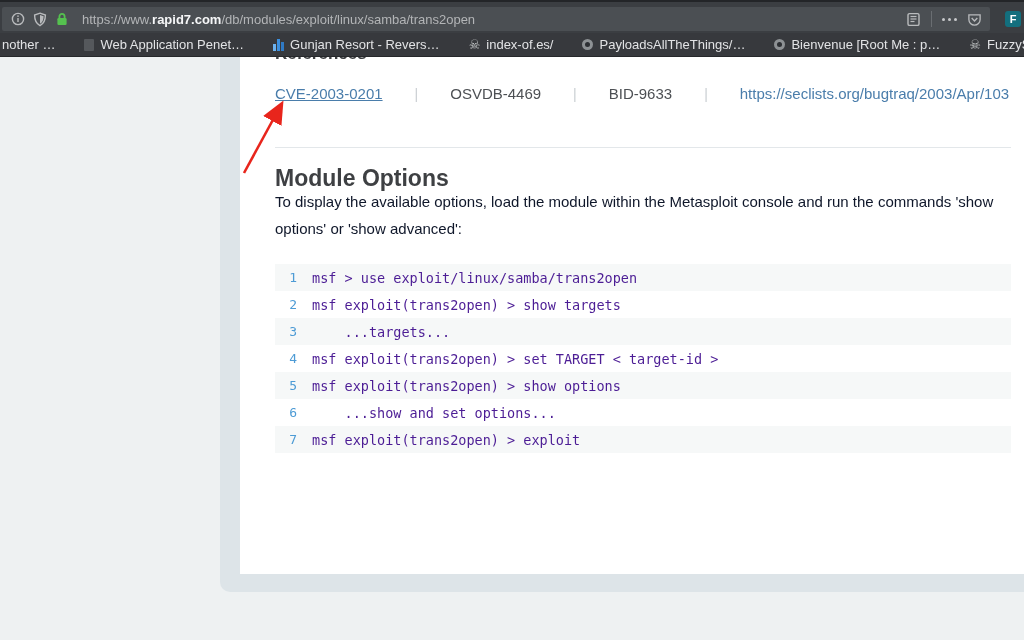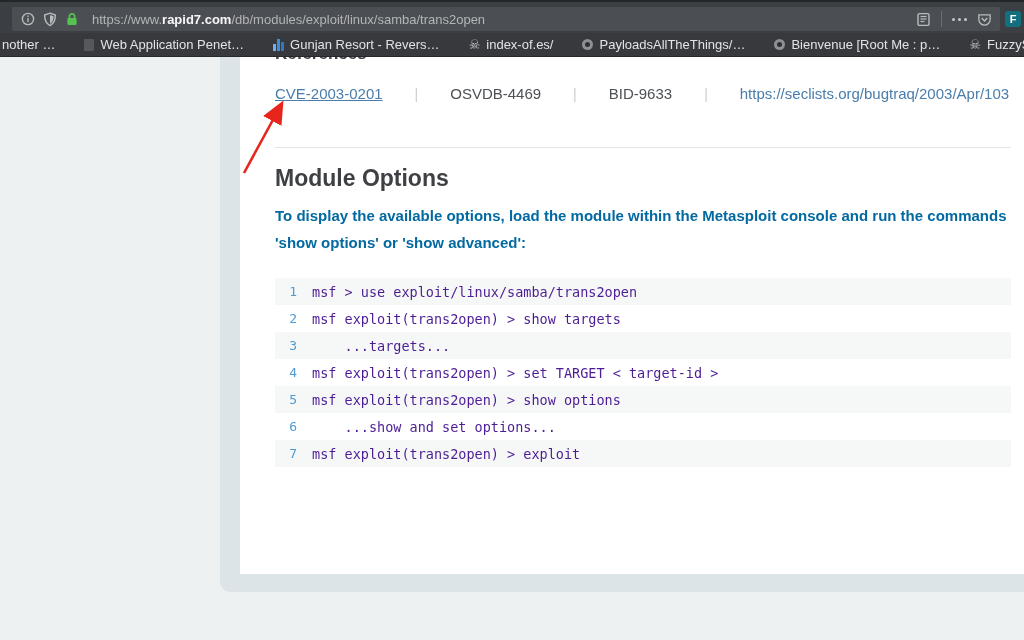--- a/index.html
+++ b/index.html
@@ -3,21 +3,21 @@
 <meta charset="utf-8">
 <style>
   * { margin:0; padding:0; box-sizing:border-box; }
   html,body { width:1024px; height:640px; overflow:hidden; background:#eef1f2;
               font-family:"Liberation Sans", sans-serif; }
 
   
   .chrome { position:absolute; top:0; left:0; width:1024px; height:57px; }
   .toolbar { position:absolute; top:0; left:0; right:0; height:33px; background:#3b3e42;
              border-top:2px solid #232528; }
-  .urlbar { position:absolute; left:12px; top:5px; width:988px; height:24px;
+  .urlbar { position:absolute; left:2px; top:5px; width:988px; height:24px;
             background:#4b4f53; border-radius:2px; display:flex; align-items:center;
             padding:5px 8px; }
   .urlbar .icn { width:15px; height:15px; margin-right:7px; flex:0 0 auto; display:flex;
                  align-items:center; justify-content:center; }
   .url-text { font-size:13px; color:#b3b5b7; white-space:nowrap; overflow:hidden; margin-left:6px; }
   .url-text .domain { color:#f6f7f8; font-weight:bold; }
   .urlbar-right { margin-left:auto; display:flex; align-items:center; gap:10px; }
   .vsep { width:1px; height:16px; background:#6a6e72; }
   .dots { display:flex; gap:3px; }
   .dots i { width:3px; height:3px; border-radius:50%; background:#c7c9cb; }
@@ -47,21 +47,21 @@
   .content { margin-left:35px; width:736px; }
 
   .h-clipped { font-size:17px; font-weight:bold; color:#3e4043; margin-top:-13px; height:20px;
                line-height:20px; }
   .refs-row { margin-top:21px; font-size:15px; color:#4d5054; display:flex; align-items:center;gap:18px; }
   .refs-row .sep { color:#c9ced2; margin:0 14px; font-size:14px; }
   a.ref-link { color:#4a7dab; text-decoration:none; }
   a.ref-link.hovered { text-decoration:underline; }
   .hr { margin-top:45px; height:1px; background:#e3e7ea; }
   .h-section { margin-top:20px; font-size:23px; font-weight:bold; color:#3e4043; line-height:20px; }
-  .desc { margin-top:14px; font-size:15px; line-height:27px; color:#0369a1;font-weight:bold; }
+  .desc { font-size:15px; line-height:27px; color:#0f172a; }
 
   .codeblock { margin-top:22px; }
   .code-row { display:flex; align-items:center; height:27px; }
   .code-row.odd { background:#f6f8f8; }
   .code-row .lnum { width:22px; text-align:right; color:#4d9bd5; font-size:13px;
                     font-family:"DejaVu Sans Mono", monospace; flex:0 0 auto; }
   .code-row .lcode { margin-left:15px; font-size:13.5px; color:#4c1d95; white-space:pre;
                      font-family:"DejaVu Sans Mono", monospace; }
 
   .arrow-svg { position:absolute; left:233px; top:36px; width:64px; height:88px; pointer-events:none; }

